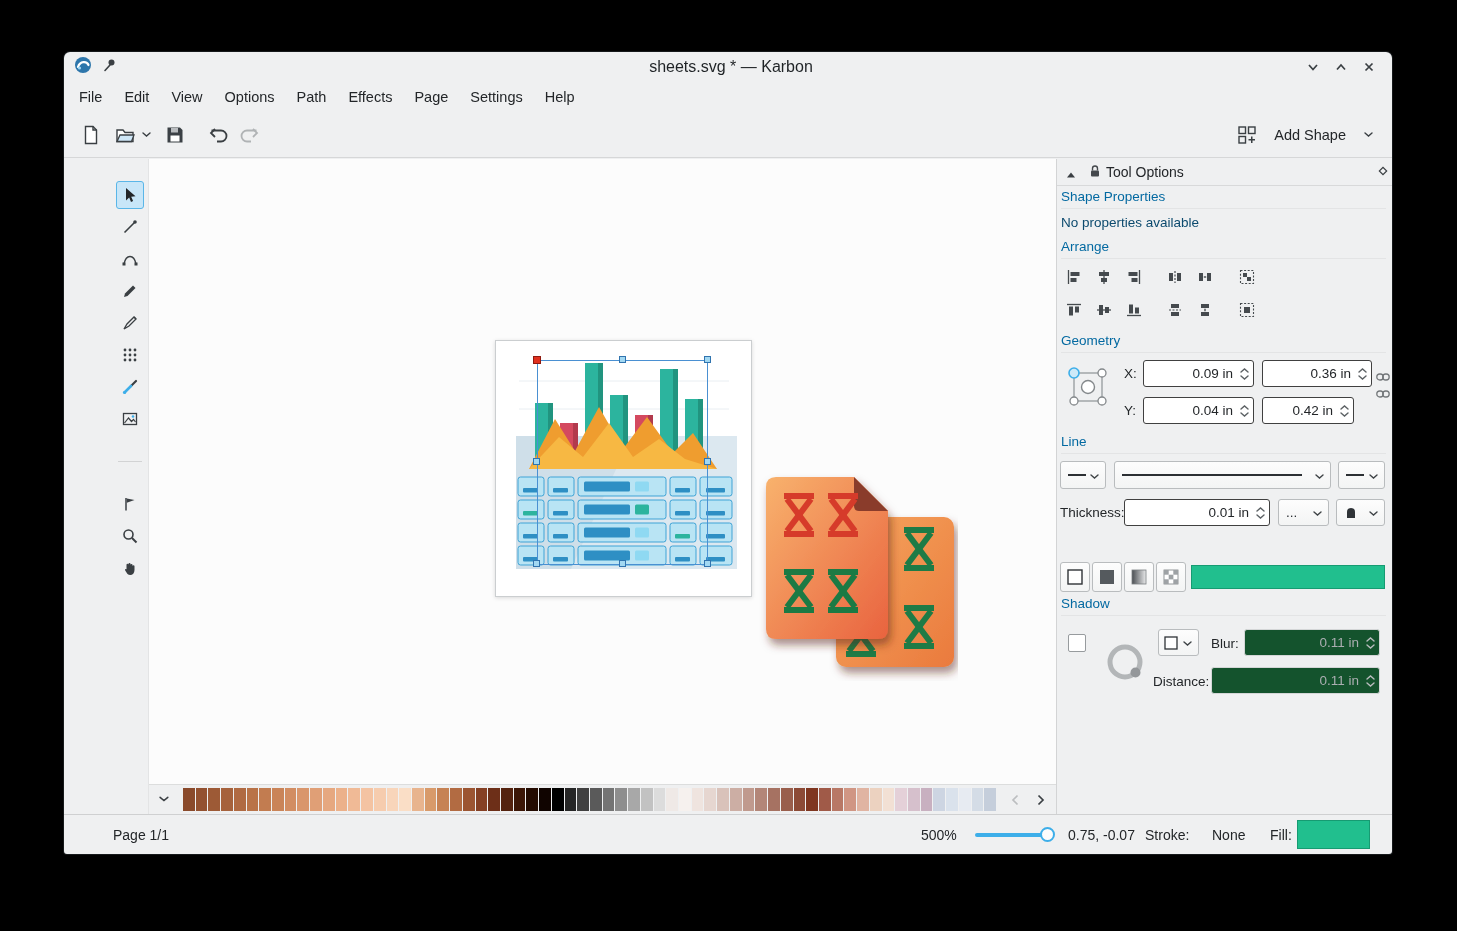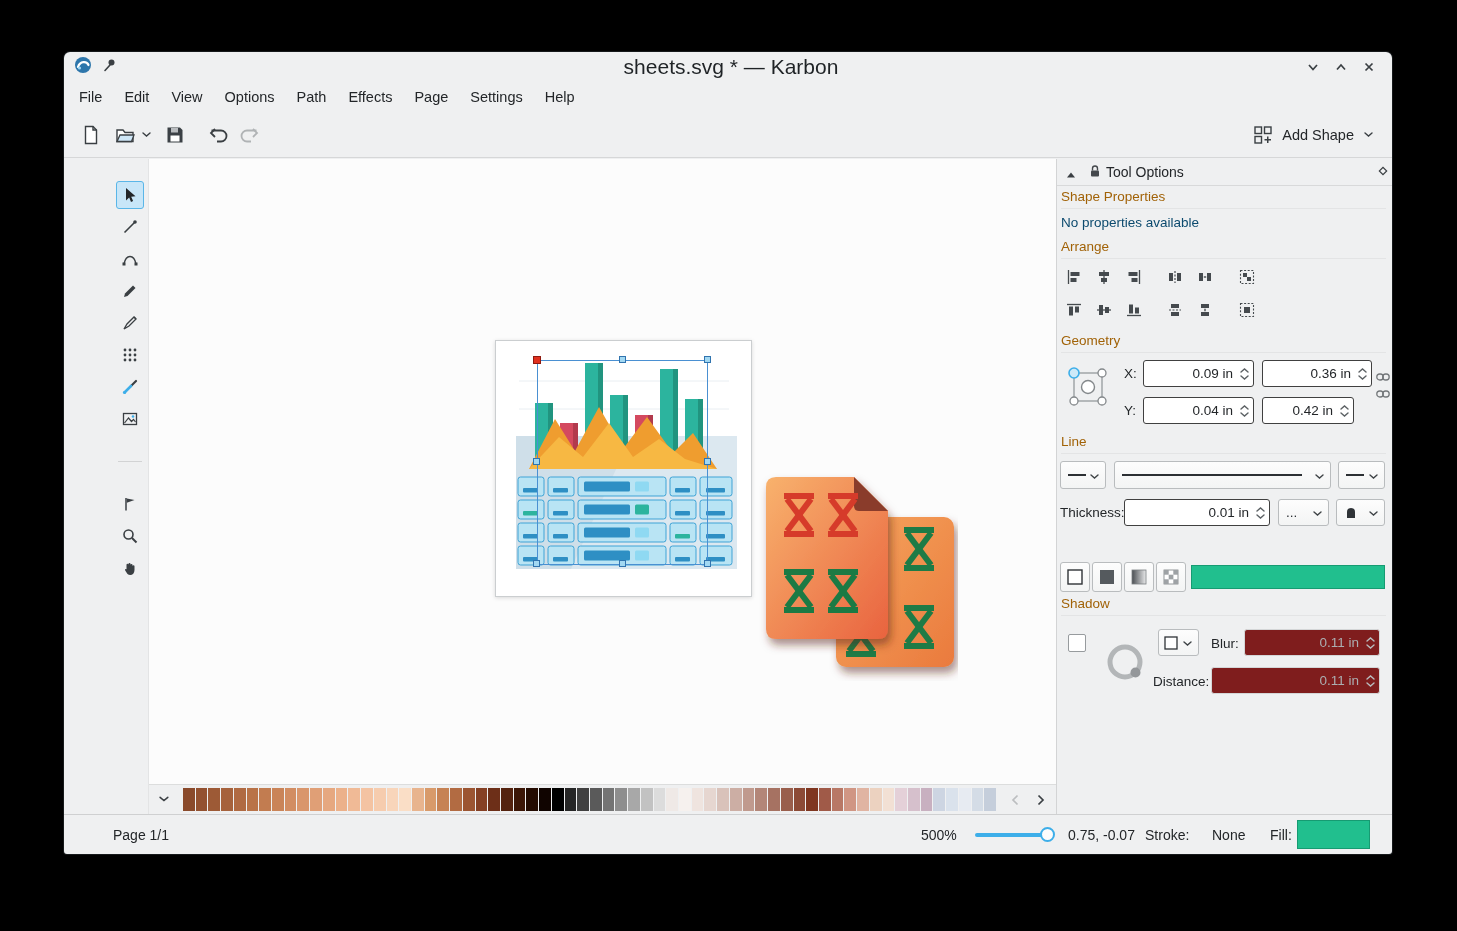--- a/index.html
+++ b/index.html
@@ -1,32 +1,32 @@
 <!DOCTYPE html>
 <html><head>
 <meta charset="utf-8">
 <style>
   *{margin:0;padding:0;box-sizing:border-box;font-family:"Liberation Sans",sans-serif;}
   html,body{width:1457px;height:931px;background:#000;overflow:hidden;}
   #window{position:absolute;left:64px;top:52px;width:1328px;height:802px;background:#eff0f1;
           border-radius:6px 6px 3px 3px;box-shadow:0 0 0 1px #16191b,0 10px 34px rgba(0,0,0,.65);}
   
   .titlebar{position:relative;height:30px;display:flex;align-items:center;padding:0 10px;}
-  .tb-title{position:absolute;left:6px;right:0;text-align:center;font-size:21px;color:#1f2326;}
+  .tb-title{position:absolute;left:6px;right:0;text-align:center;font-size:16px;color:#1f2326;}
   .tb-left{display:flex;align-items:center;gap:10px;z-index:2;}
   .win-controls{margin-left:auto;display:flex;align-items:center;gap:10px;z-index:2;padding-right:4px;}
   .wc-btn{width:18px;height:18px;display:flex;align-items:center;justify-content:center;cursor:default;}
   
   .menubar{height:30px;display:flex;align-items:center;padding:0 4px;}
   .menu-item{padding:4px 11px;font-size:14.5px;color:#232629;border-radius:3px;}
   
   .toolbar{height:46px;display:flex;align-items:center;padding:0 12px;border-bottom:1px solid #d6d7d8;}
   .tb-btn{width:30px;height:30px;display:flex;align-items:center;justify-content:center;border-radius:3px;}
   .tb-chev{width:14px;height:30px;display:flex;align-items:center;justify-content:center;}
-  .addshape{margin-left:auto;display:flex;align-items:center;gap:10px;font-size:14.5px;color:#232629;padding:4px 6px;border-radius:3px;}
+  .addshape{margin-left:auto;display:flex;align-items:center;gap:18px;font-size:14.5px;color:#232629;padding:4px 6px;border-radius:3px;}
   
   .main{position:absolute;top:107px;left:0;right:0;bottom:40px;display:flex;padding-left:47px;}
   .toolbox{width:37px;display:flex;flex-direction:column;align-items:center;padding-top:22px;gap:4px;}
   .tool-btn{width:28px;height:28px;display:flex;align-items:center;justify-content:center;border-radius:3px;border:1px solid transparent;}
   .tool-btn.active{background:#c8e6f8;border-color:#5ab6e8;}
   .tbx-sep{width:24px;height:1px;background:#d2d3d4;margin:24px 0;}
   .canvas{flex:1;position:relative;background:#fcfcfc;overflow:hidden;border-left:1px solid #e3e4e5;}
   .page{position:absolute;left:346px;top:181px;width:257px;height:257px;background:#fff;border:1px solid #cbced0;box-shadow:0 1px 4px rgba(0,0,0,.14);}
   .chart-art{position:absolute;left:362px;top:194px;width:228px;height:228px;}
   .sheets-art{position:absolute;left:609px;top:310px;width:200px;height:212px;}
@@ -35,26 +35,26 @@
   .handle.red{width:8px;height:8px;background:#e0301e;border-color:#8f1a10;}
   
   .palette-bar{position:absolute;left:0;right:0;bottom:0;height:30px;background:#eff0f1;border-top:1px solid #dcdddd;display:flex;align-items:center;padding:0 2px;}
   .pal-btn{width:26px;height:26px;display:flex;align-items:center;justify-content:center;}
   .swatches{flex:1;display:flex;gap:1px;height:23px;margin:0 6px;}
   .swatch{flex:1;}
   .pal-nav{width:26px;height:26px;display:flex;align-items:center;justify-content:center;}
   
   .panel{width:336px;position:relative;border-left:1px solid #d3d4d5;background:#eff0f1;font-size:13.5px;color:#232629;}
   .abs{position:absolute;}
-  .sect{position:absolute;left:4px;right:6px;border-bottom:1px solid #e3e4e5;padding-bottom:4px;color:#a16207;}
+  .sect{position:absolute;left:4px;right:6px;border-bottom:1px solid #e3e4e5;padding-bottom:4px;color:#0369a1;}
   .gray{color:#0c4a6e;}
   .arr-btn{width:26px;height:26px;display:flex;align-items:center;justify-content:center;}
   .spin{position:absolute;background:#fff;border:1px solid #404040;border-radius:3px;display:flex;align-items:center;justify-content:flex-end;padding-right:20px;height:27px;}
   .spin .spin-btns{position:absolute;right:4px;top:0;bottom:0;display:flex;flex-direction:column;justify-content:center;gap:2px;color:#5c6164;}
-  .spin.dis{background:#7f1d1d;border-color:#d4d6d7;color:#abaeb1;}
+  .spin.dis{background:#14532d;border-color:#d4d6d7;color:#abaeb1;}
   .spin.dis .spin-btns{color:#b9bcbe;}
   .combo{position:absolute;background:linear-gradient(#fdfdfd,#f3f4f4);border:1px solid #b9bcbe;border-radius:3px;height:28px;display:flex;align-items:center;padding:0 18px 0 7px;color:#2c3034;}
   .combo .cchev{position:absolute;right:5px;color:#3f4447;}
   .fillbtn{position:absolute;width:30px;height:30px;background:linear-gradient(#fdfdfd,#f3f4f4);border:1px solid #b9bcbe;border-radius:3px;display:flex;align-items:center;justify-content:center;}
   .colorbar{position:absolute;border:1px solid #169b72;}
   .checkbox{position:absolute;width:18px;height:18px;background:#fff;border:1px solid #979b9e;border-radius:2px;}
   
   .statusbar{position:absolute;left:0;right:0;bottom:0;height:40px;border-top:1px solid #cfd0d1;font-size:14px;color:#232629;}
   .sb{position:absolute;top:0;height:39px;display:flex;align-items:center;}
   .slider-track{position:absolute;top:18px;height:4px;border-radius:2px;background:#3daee9;}

